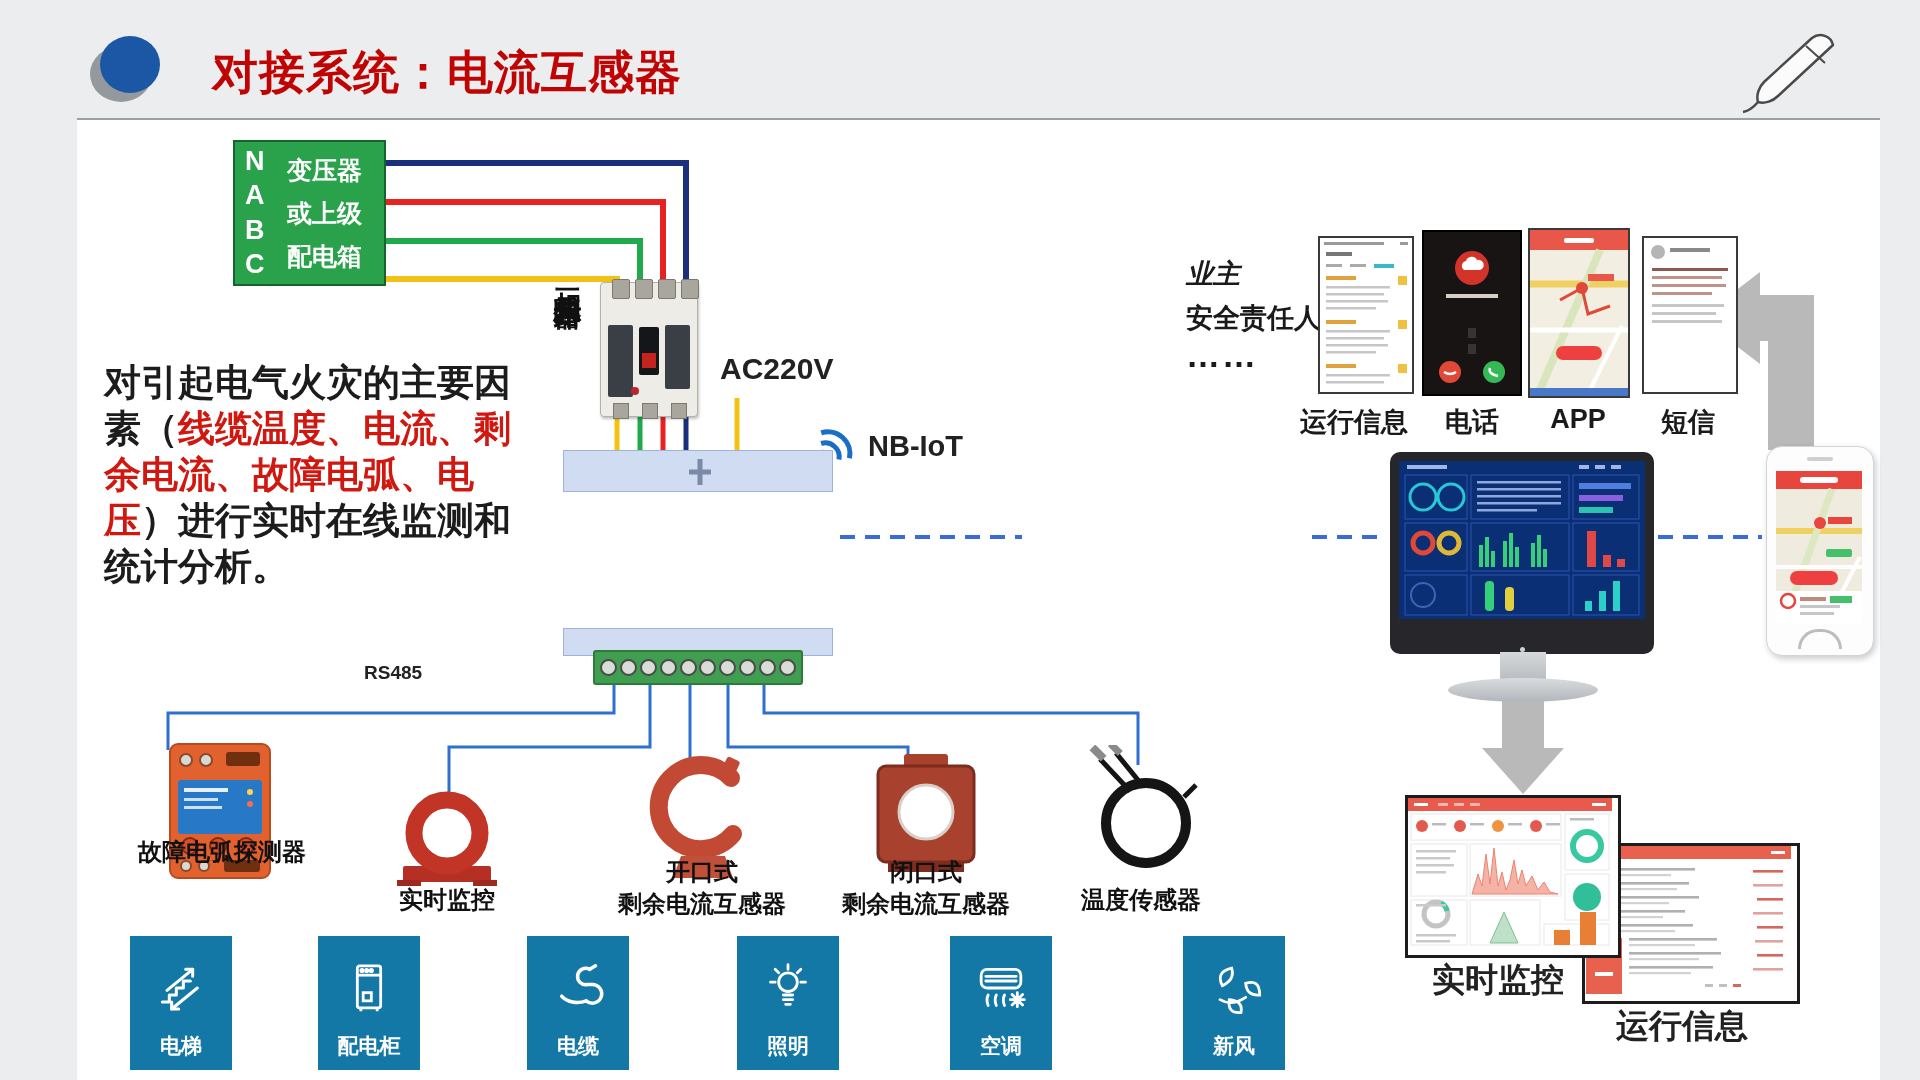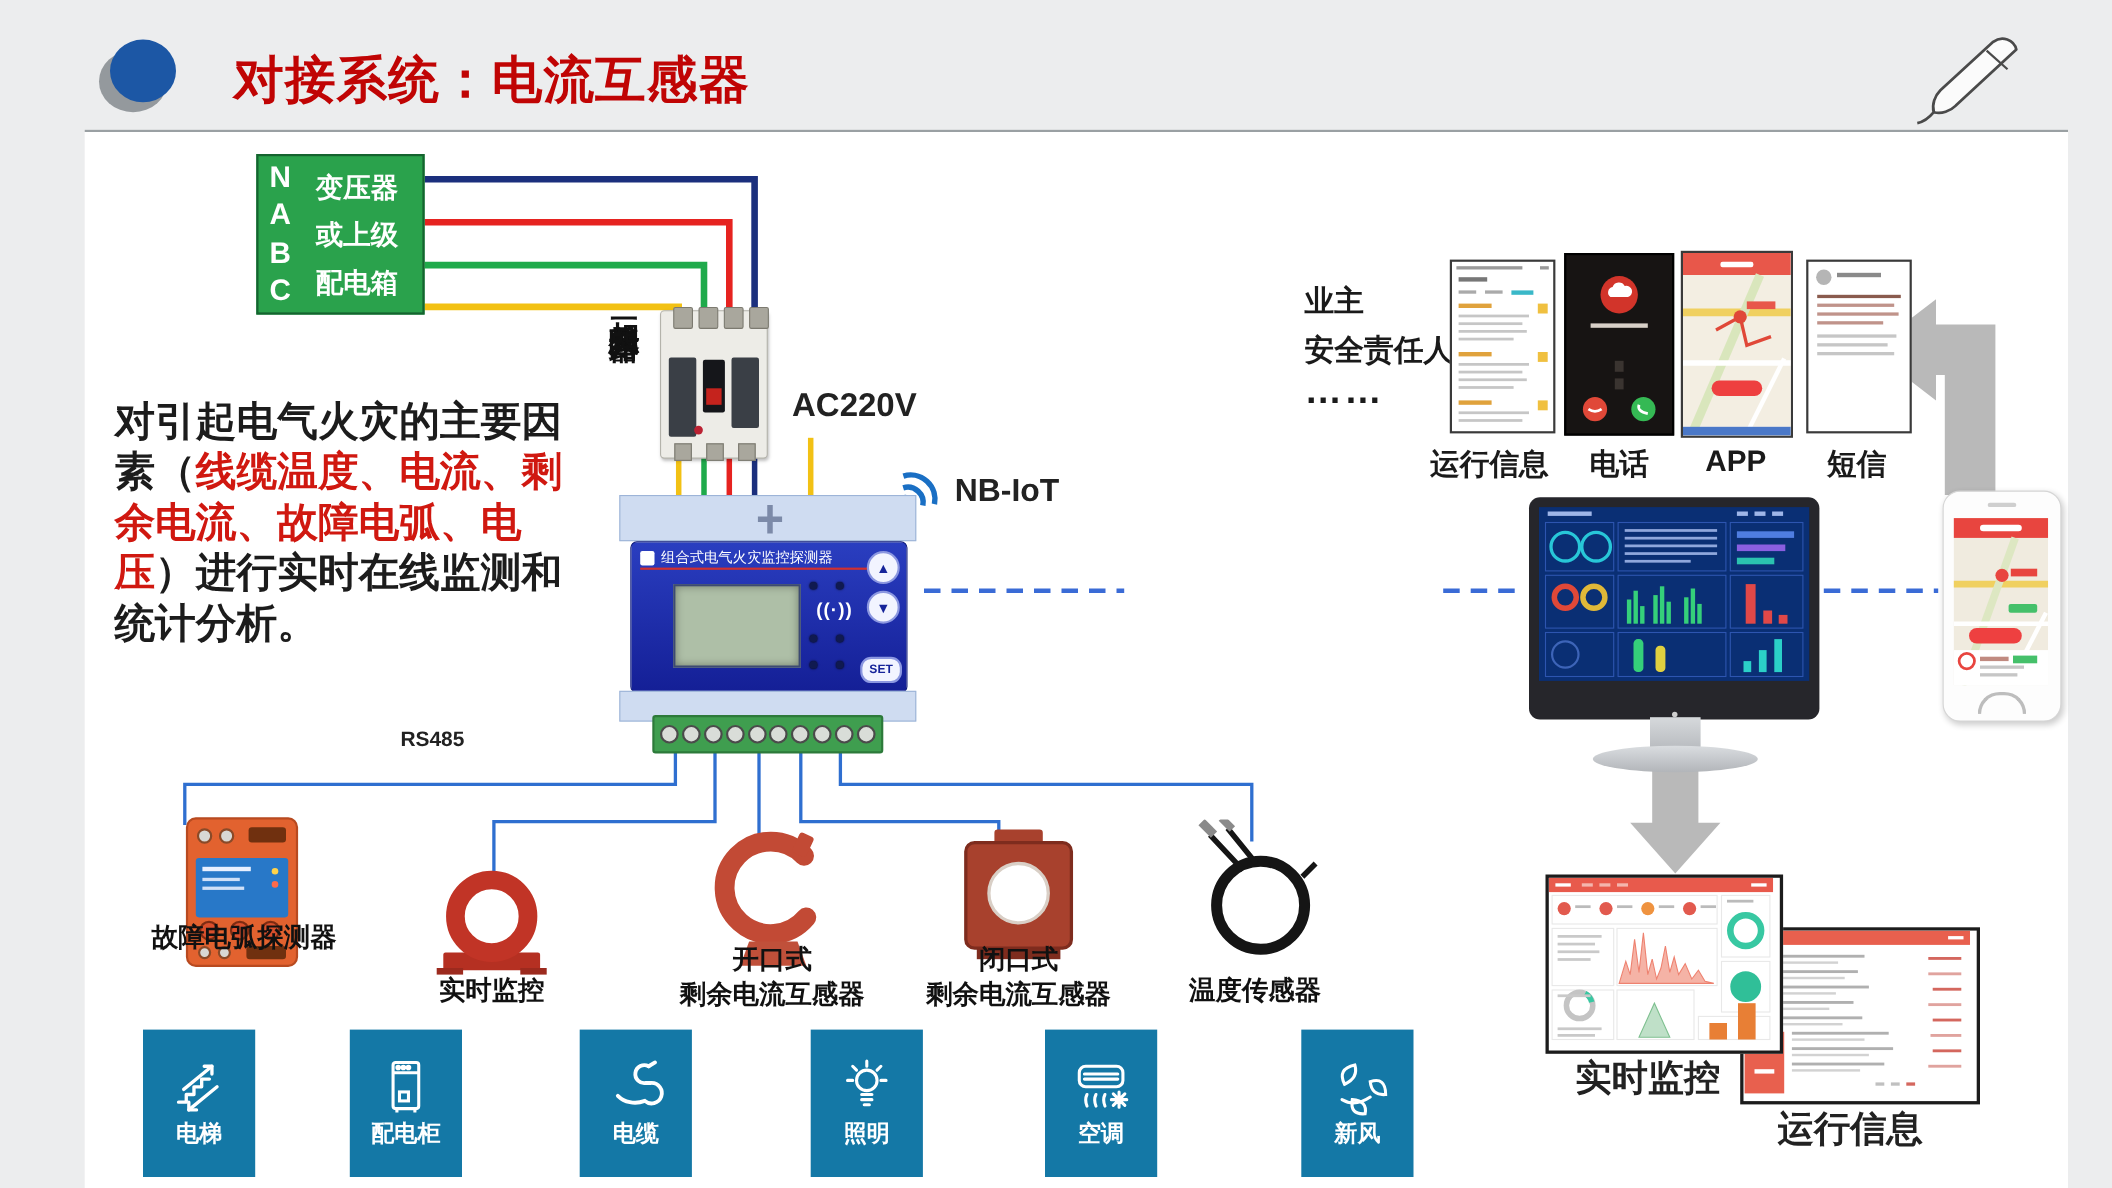--- a/index.html
+++ b/index.html
@@ -39,21 +39,21 @@
   .det-sig{position:absolute;left:168px;top:52px;color:#fff;font-size:17px;font-weight:bold;letter-spacing:1px;}
   .det-dot{position:absolute;width:7px;height:7px;border-radius:50%;background:#101a50;box-shadow:0 0 2px #000;}
   .det-btn{position:absolute;right:6px;width:26px;height:26px;border-radius:50%;background:#f2f4ff;color:#16249a;font-size:13px;display:flex;align-items:center;justify-content:center;border:2px solid #8b97e0;}
   .det-set{position:absolute;right:4px;bottom:8px;width:34px;height:20px;border-radius:10px;background:#f2f4ff;color:#16249a;font-size:11px;font-weight:bold;display:flex;align-items:center;justify-content:center;border:2px solid #8b97e0;}
   .det-terminal{position:absolute;left:30px;top:200px;width:210px;height:35px;background:#3f9e4f;border:2px solid #2d7a3a;border-radius:3px;display:flex;align-items:center;justify-content:space-around;padding:0 4px;box-sizing:border-box;}
   .det-screwc{width:13px;height:13px;border-radius:50%;background:#d9ddd8;border:2px solid #4b4b4b;}
   .lbl-rs485{left:364px;top:662px;font-size:19px;color:#222;font-weight:bold;}
   
   .sensor-label{position:absolute;width:220px;text-align:center;font-size:24px;color:#111;font-weight:bold;}
   
-  .load{position:absolute;top:936px;width:102px;height:134px;background:#1478a6;display:flex;flex-direction:column;align-items:center;padding:24px 0 10px 0;box-sizing:border-box;}
+  .load{position:absolute;top:936px;width:102px;height:134px;background:#1478a6;display:flex;flex-direction:column;align-items:center;justify-content:space-between;padding:24px 0 10px 0;box-sizing:border-box;}
   .load span{color:#fff;font-size:21px;font-weight:bold;}
   
   .cloud{left:1022px;top:468px;width:292px;height:192px;}
   .cloud-text{position:absolute;width:100%;text-align:center;color:#fff;font-weight:bold;font-size:34px;}
   
   .recip{font-size:27px;color:#1a1a1a;font-weight:bold;}
   .chan-label{position:absolute;top:404px;text-align:center;font-size:27px;color:#1a1a1a;font-weight:bold;}
   .phone-shot{position:absolute;background:#fff;border:2px solid #3a3a3a;box-sizing:border-box;}
   
   .monitor{left:1390px;top:452px;width:264px;height:202px;background:#26262b;border-radius:10px;padding:9px;box-sizing:border-box;}
@@ -158,37 +158,20 @@
     </g>
     <circle cx="16" cy="44" r="6" fill="#1a6fc4"></circle>
   </svg>
   <div class="abs lbl-nbiot">NB-IoT</div>
 
   <div class="abs detector">
     <div class="det-flange" style="top:0;height:42px;">
       <svg style="position:absolute;left:122px;top:6px;" width="28" height="30" viewBox="0 0 28 30">
         <path d="M14 2 V28 M3 15 H25" stroke="#7c8aa8" stroke-width="5"></path>
       </svg>
-    </div>
-    <div class="det-body">
-      <div class="det-head">
-        <span class="det-logo"></span>
-        <span>组合式电气火灾监控探测器</span>
-      </div>
-      <div class="det-lcd"></div>
-      <div class="det-sig">((·))</div>
-      <div class="det-dot" style="left:162px;top:36px;"></div>
-      <div class="det-dot" style="left:186px;top:36px;"></div>
-      <div class="det-dot" style="left:162px;top:84px;"></div>
-      <div class="det-dot" style="left:186px;top:84px;"></div>
-      <div class="det-dot" style="left:162px;top:108px;"></div>
-      <div class="det-dot" style="left:186px;top:108px;"></div>
-      <div class="det-btn" style="top:8px;">▲</div>
-      <div class="det-btn" style="top:44px;">▼</div>
-      <div class="det-set">SET</div>
     </div>
     <div class="det-flange" style="top:178px;height:28px;"></div>
     <div class="det-terminal">
       <span class="det-screwc"></span>
         <span class="det-screwc"></span>
         <span class="det-screwc"></span>
         <span class="det-screwc"></span>
         <span class="det-screwc"></span>
         <span class="det-screwc"></span>
         <span class="det-screwc"></span>
@@ -313,21 +296,21 @@
         <path d="M14 22 q-6 -12 8 -15 q3 10 -8 15 Z"></path>
         <path d="M34 20 q12 -4 12 10 q-11 1 -12 -10 Z"></path>
         <path d="M20 34 q-2 12 10 11 q2 -10 -10 -11 Z"></path>
         <path d="M12 34 q10 6 22 -2"></path>
       </g>
     </svg>
     <span>新风</span>
   </div>
 
 
-  <div class="abs recip" style="left:1186px;top:256px;">业主</div>
+  <div class="abs recip" style="left:1186px;top:256px;font-style:italic;">业主</div>
   <div class="abs recip" style="left:1186px;top:300px;">安全责任人</div>
   <div class="abs recip" style="left:1186px;top:336px;font-size:34px;letter-spacing:2px;">……</div>
 
   <div class="phone-shot" style="left:1318px;top:236px;width:96px;height:158px;">
     <svg width="92" height="154" viewBox="0 0 92 154">
       <rect x="4" y="4" width="60" height="3" fill="#9a9a9a"></rect>
         <rect x="80" y="4" width="8" height="3" fill="#9a9a9a"></rect>
       <rect x="6" y="14" width="26" height="4" fill="#777"></rect>
       <rect x="6" y="26" width="16" height="3" fill="#aaa"></rect>
         <rect x="30" y="26" width="16" height="3" fill="#aaa"></rect>

